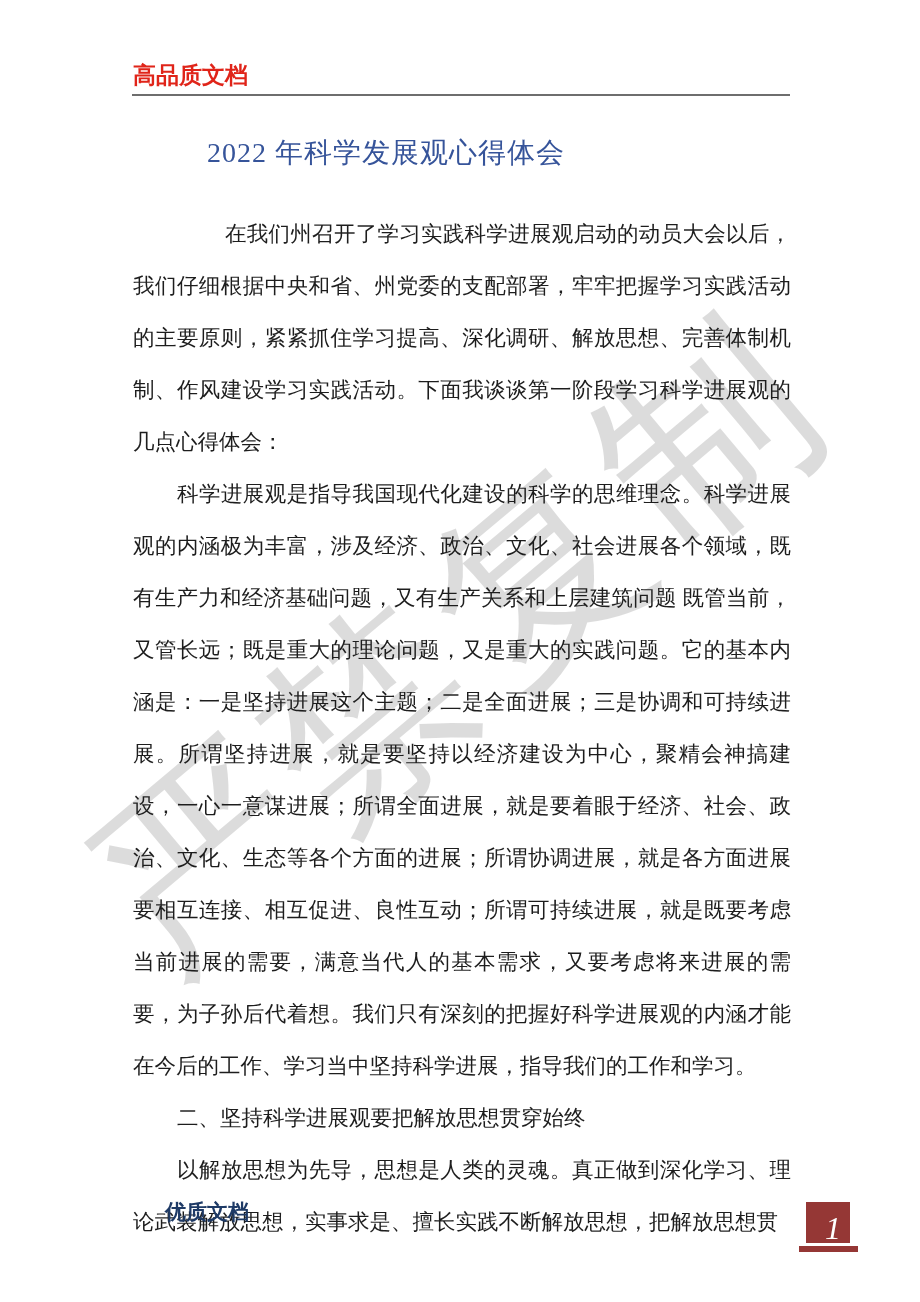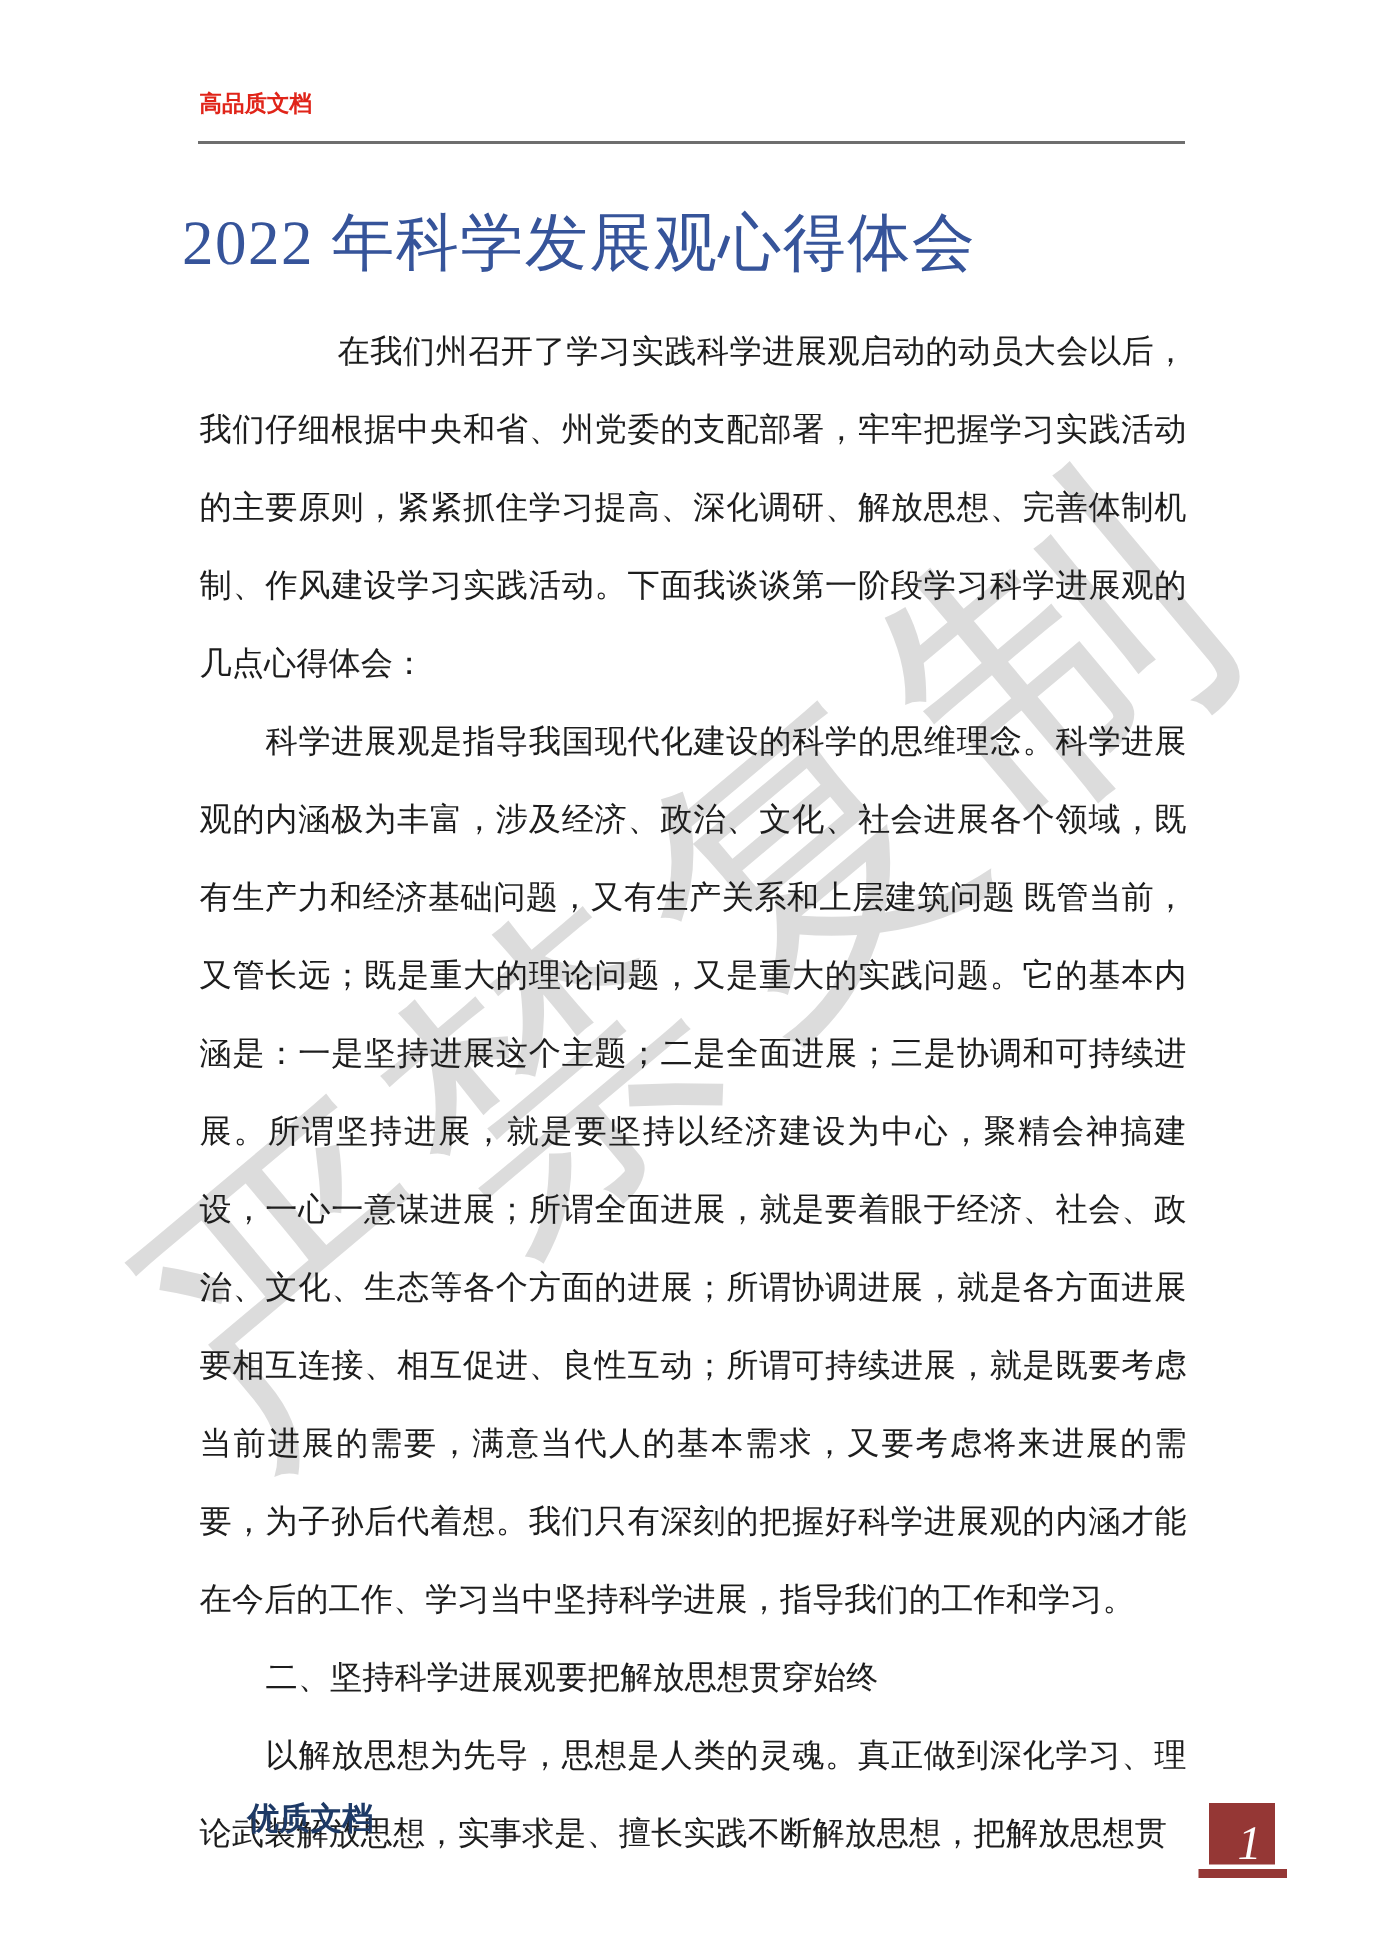--- a/index.html
+++ b/index.html
@@ -32,41 +32,41 @@
     white-space: nowrap;
     z-index: 0;
     font-family: "Liberation Serif", "DejaVu Serif", serif;
     pointer-events: none;
   }
 
   
   .header-brand {
     position: absolute;
     left: 133px; top: 60px;
-    font-size: 15px;
+    font-size: 23px;
     font-weight: bold;
     color: #e02419;
     font-family: "Liberation Sans", "DejaVu Sans", sans-serif;
     z-index: 2;
   }
   .header-line {
     position: absolute;
     left: 132px; top: 94px;
     width: 658px; height: 2px;
     background: #6e6e6e;
     z-index: 2;
   }
 
   
   .doc-title {
     position: absolute;
     left: 0; top: 134px;
     width: 772px;
     text-align: center;
-    font-size: 42px;
+    font-size: 28px;
     font-weight: normal;
     letter-spacing: 1px;
     color: #36549a;
     margin: 0;
     z-index: 2;
   }
 
   
   .content {
     position: absolute;

